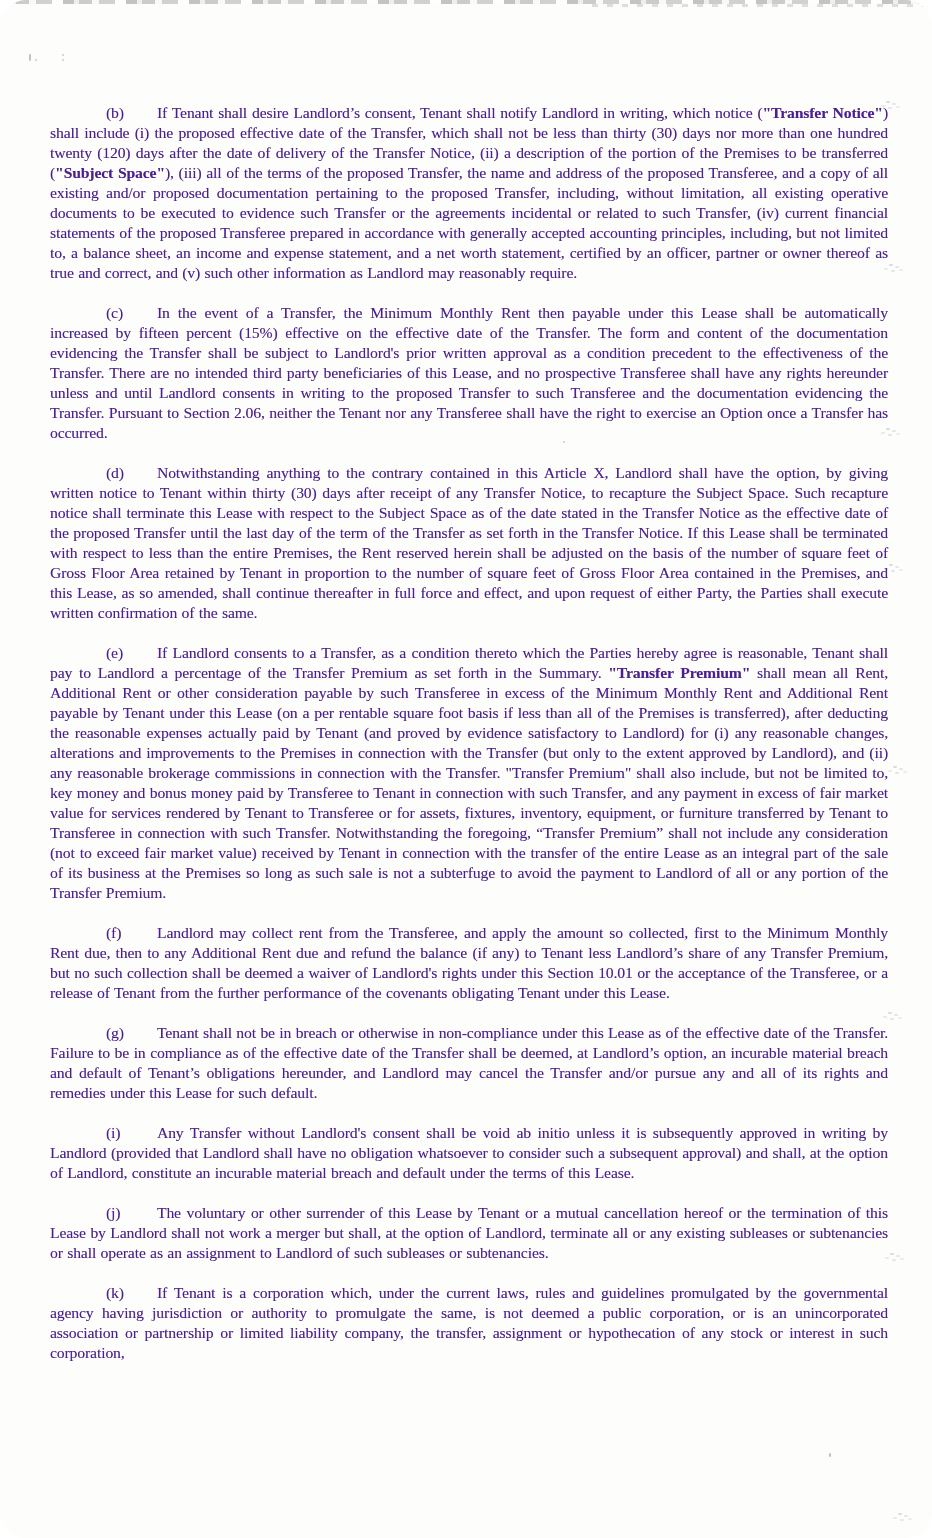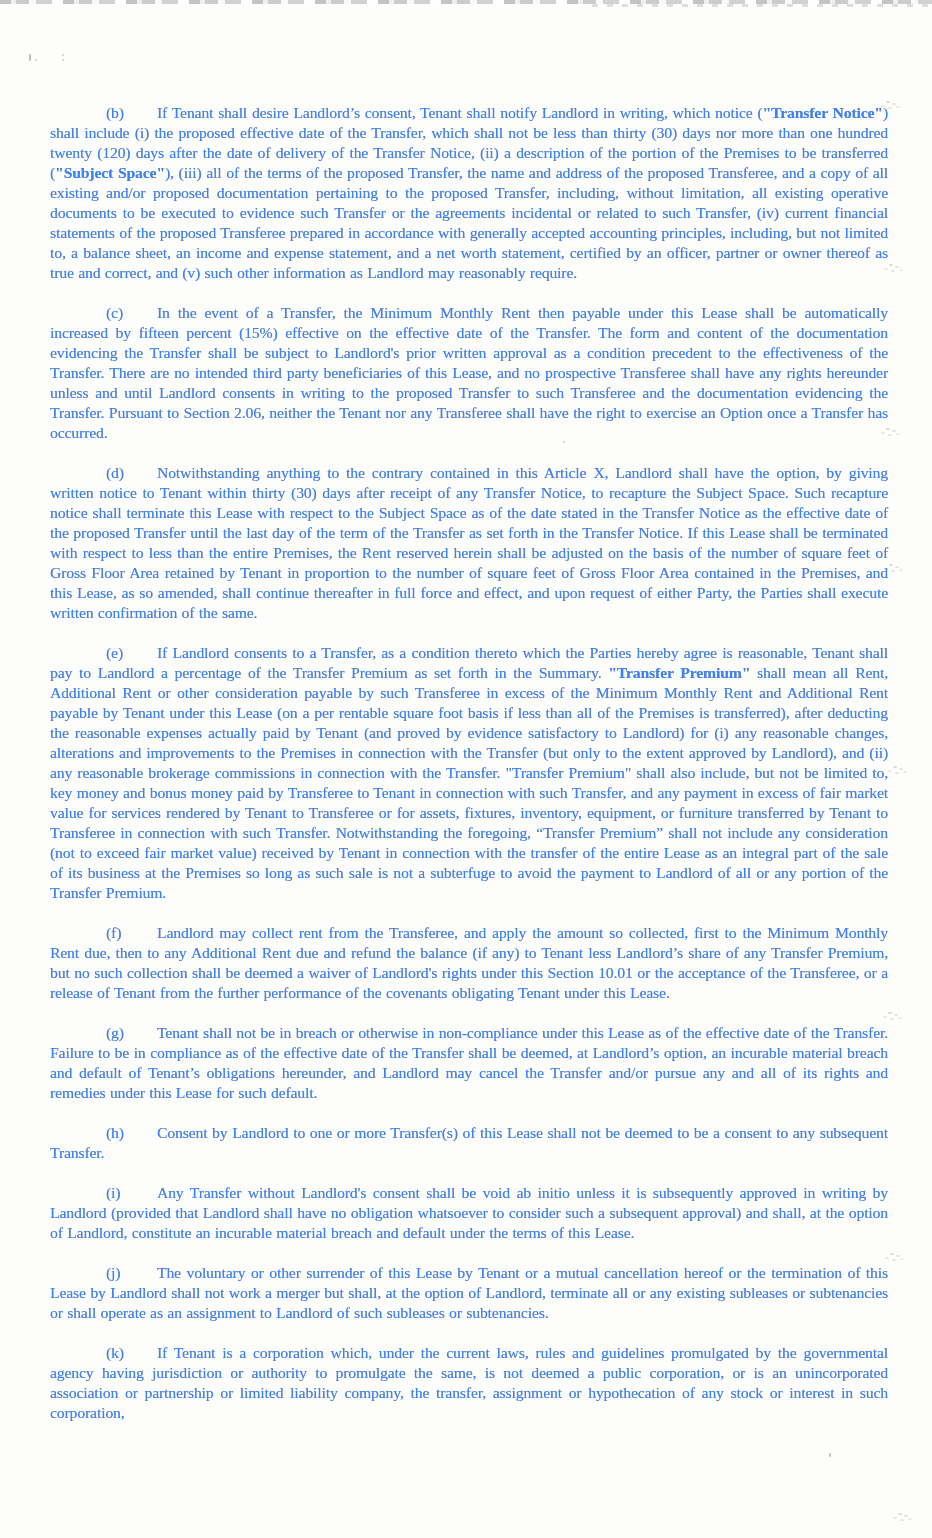--- a/index.html
+++ b/index.html
@@ -7,21 +7,22 @@
     padding: 0;
     background: #ffffff;
   }
   .page {
     position: relative;
     width: 932px;
     height: 1538px;
     background: #fdfdfc;
     overflow: hidden;
     font-family: "Liberation Serif", serif;
-    color: #3b82f6;
+    color: #4c1d95;
+    border-radius: 26px;
   }
   
   .top-noise {
     position: absolute;
     top: 0; left: 0;
     width: 100%;
     height: 4px;
     background: repeating-linear-gradient(90deg,
       #8a8a8a 0 11px, #e0e0e0 11px 16px,
       #9a9a9a 16px 29px, #f5f5f5 29px 36px,
@@ -130,21 +131,20 @@
   <div class="microdot f4"></div>
 
   <main class="content">
     <div id="paragraphs">
         <p class="para"><span class="plabel">(b)</span><span>If Tenant shall desire Landlord’s consent, Tenant shall notify Landlord in writing, which notice (</span><span class="bold">"Transfer Notice"</span><span>) shall include (i) the proposed effective date of the Transfer, which shall not be less than thirty (30) days nor more than one hundred twenty (120) days after the date of delivery of the Transfer Notice, (ii) a description of the portion of the Premises to be transferred (</span><span class="bold">"Subject Space"</span><span>), (iii) all of the terms of the proposed Transfer, the name and address of the proposed Transferee, and a copy of all existing and/or proposed documentation pertaining to the proposed Transfer, including, without limitation, all existing operative documents to be executed to evidence such Transfer or the agreements incidental or related to such Transfer, (iv) current financial statements of the proposed Transferee prepared in accordance with generally accepted accounting principles, including, but not limited to, a balance sheet, an income and expense statement, and a net worth statement, certified by an officer, partner or owner thereof as true and correct, and (v) such other information as Landlord may reasonably require.</span></p>
         <p class="para"><span class="plabel">(c)</span><span>In the event of a Transfer, the Minimum Monthly Rent then payable under this Lease shall be automatically increased by fifteen percent (15%) effective on the effective date of the Transfer.  The form and content of the documentation evidencing the Transfer shall be subject to Landlord's prior written approval as a condition precedent to the effectiveness of the Transfer.  There are no intended third party beneficiaries of this Lease, and no prospective Transferee shall have any rights hereunder unless and until Landlord consents in writing to the proposed Transfer to such Transferee and the documentation evidencing the Transfer.  Pursuant to Section 2.06, neither the Tenant nor any Transferee shall have the right to exercise an Option once a Transfer has occurred.</span></p>
         <p class="para"><span class="plabel">(d)</span><span>Notwithstanding anything to the contrary contained in this Article X, Landlord shall have the option, by giving written notice to Tenant within thirty (30) days after receipt of any Transfer Notice, to recapture the Subject Space.  Such recapture notice shall terminate this Lease with respect to the Subject Space as of the date stated in the Transfer Notice as the effective date of the proposed Transfer until the last day of the term of the Transfer as set forth in the Transfer Notice.  If this Lease shall be terminated with respect to less than the entire Premises, the Rent reserved herein shall be adjusted on the basis of the number of square feet of Gross Floor Area retained by Tenant in proportion to the number of square feet of Gross Floor Area contained in the Premises, and this Lease, as so amended, shall continue thereafter in full force and effect, and upon request of either Party, the Parties shall execute written confirmation of the same.</span></p>
         <p class="para"><span class="plabel">(e)</span><span>If Landlord consents to a Transfer, as a condition thereto which the Parties hereby agree is reasonable, Tenant shall pay to Landlord a percentage of the Transfer Premium as set forth in the Summary.  </span><span class="bold">"Transfer Premium"</span><span> shall mean all Rent, Additional Rent or other consideration payable by such Transferee in excess of the Minimum Monthly Rent and Additional Rent payable by Tenant under this Lease (on a per rentable square foot basis if less than all of the Premises is transferred), after deducting the reasonable expenses actually paid by Tenant (and proved by evidence satisfactory to Landlord) for (i) any reasonable changes, alterations and improvements to the Premises in connection with the Transfer (but only to the extent approved by Landlord), and (ii) any reasonable brokerage commissions in connection with the Transfer.  "Transfer Premium" shall also include, but not be limited to, key money and bonus money paid by Transferee to Tenant in connection with such Transfer, and any payment in excess of fair market value for services rendered by Tenant to Transferee or for assets, fixtures, inventory, equipment, or furniture transferred by Tenant to Transferee in connection with such Transfer.  Notwithstanding the foregoing, “Transfer Premium” shall not include any consideration (not to exceed fair market value) received by Tenant in connection with the transfer of the entire Lease as an integral part of the sale of its business at the Premises so long as such sale is not a subterfuge to avoid the payment to Landlord of all or any portion of the Transfer Premium.</span></p>
         <p class="para"><span class="plabel">(f)</span><span>Landlord may collect rent from the Transferee, and apply the amount so collected, first to the Minimum Monthly Rent due, then to any Additional Rent due and refund the balance (if any) to Tenant less Landlord’s share of any Transfer Premium, but no such collection shall be deemed a waiver of Landlord's rights under this Section 10.01 or the acceptance of the Transferee, or a release of Tenant from the further performance of the covenants obligating Tenant under this Lease.</span></p>
         <p class="para"><span class="plabel">(g)</span><span>Tenant shall not be in breach or otherwise in non-compliance under this Lease as of the effective date of the Transfer.  Failure to be in compliance as of the effective date of the Transfer shall be deemed, at Landlord’s option, an incurable material breach and default of Tenant’s obligations hereunder, and Landlord may cancel the Transfer and/or pursue any and all of its rights and remedies under this Lease for such default.</span></p>
-        <p class="para"><span class="plabel">(h)</span><span>Consent by Landlord to one or more Transfer(s) of this Lease shall not be deemed to be a consent to any subsequent Transfer.</span></p>
         <p class="para"><span class="plabel">(i)</span><span>Any Transfer without Landlord's consent shall be void ab initio unless it is subsequently approved in writing by Landlord (provided that Landlord shall have no obligation whatsoever to consider such a subsequent approval) and shall, at the option of Landlord, constitute an incurable material breach and default under the terms of this Lease.</span></p>
         <p class="para"><span class="plabel">(j)</span><span>The voluntary or other surrender of this Lease by Tenant or a mutual cancellation hereof or the termination of this Lease by Landlord shall not work a merger but shall, at the option of Landlord, terminate all or any existing subleases or subtenancies or shall operate as an assignment to Landlord of such subleases or subtenancies.</span></p>
         <p class="para"><span class="plabel">(k)</span><span>If Tenant is a corporation which, under the current laws, rules and guidelines promulgated by the governmental agency having jurisdiction or authority to promulgate the same, is not deemed a public corporation, or is an unincorporated association or partnership or limited liability company, the transfer, assignment or hypothecation of any stock or interest in such corporation,</span></p>
       </div>
   </main>
 
 
 </div>
 
 </body></html>

